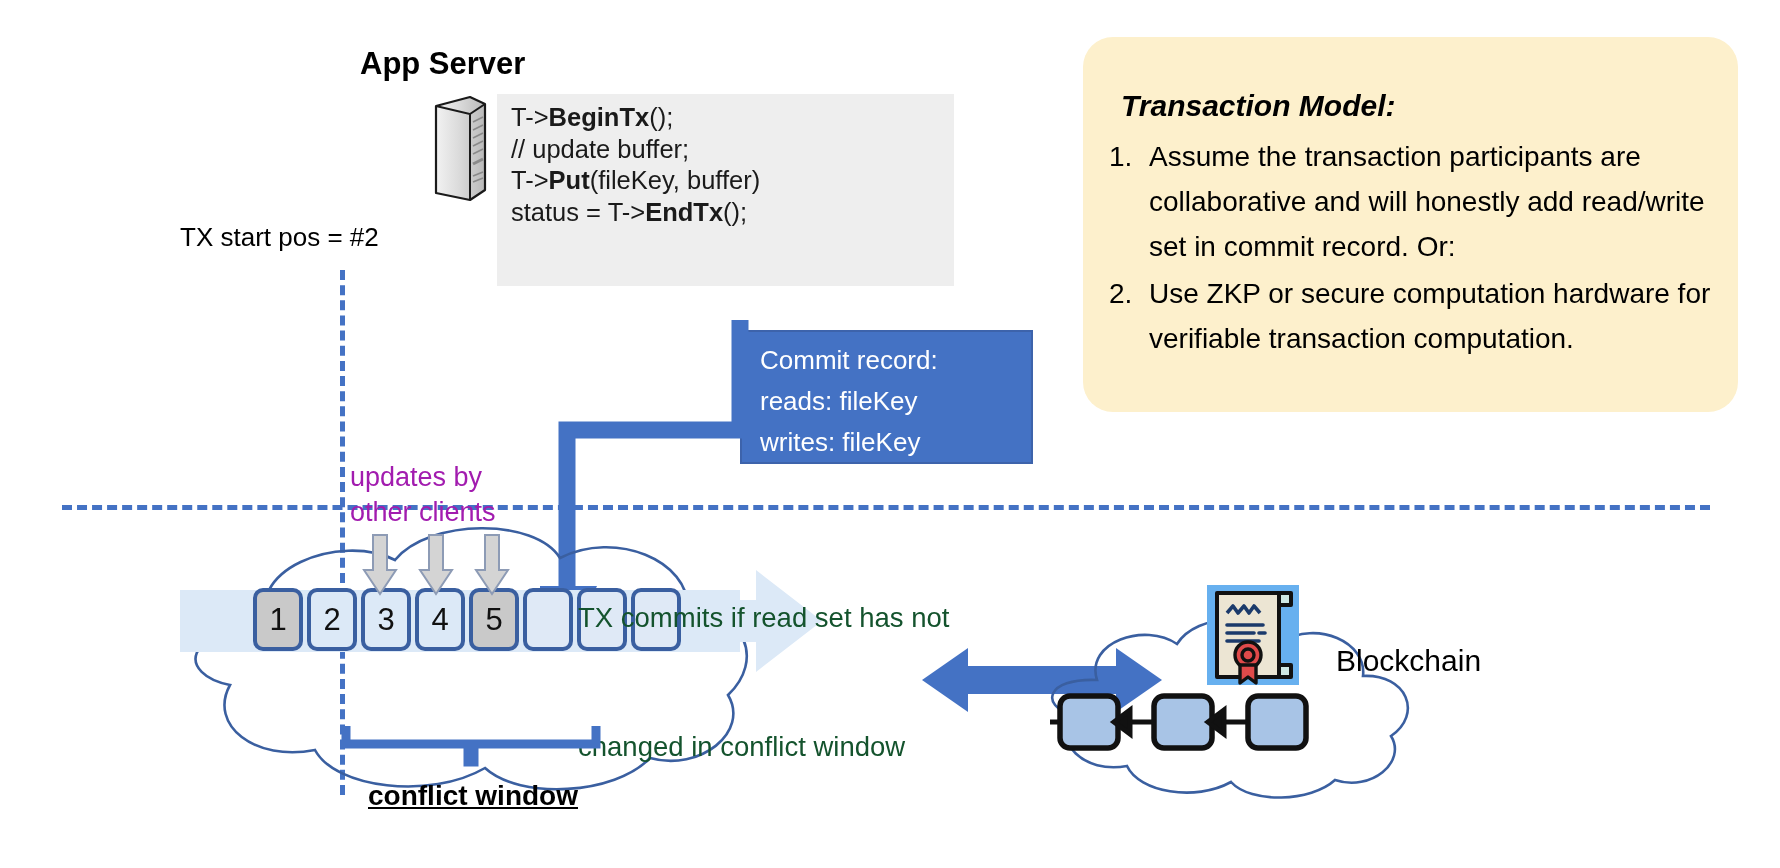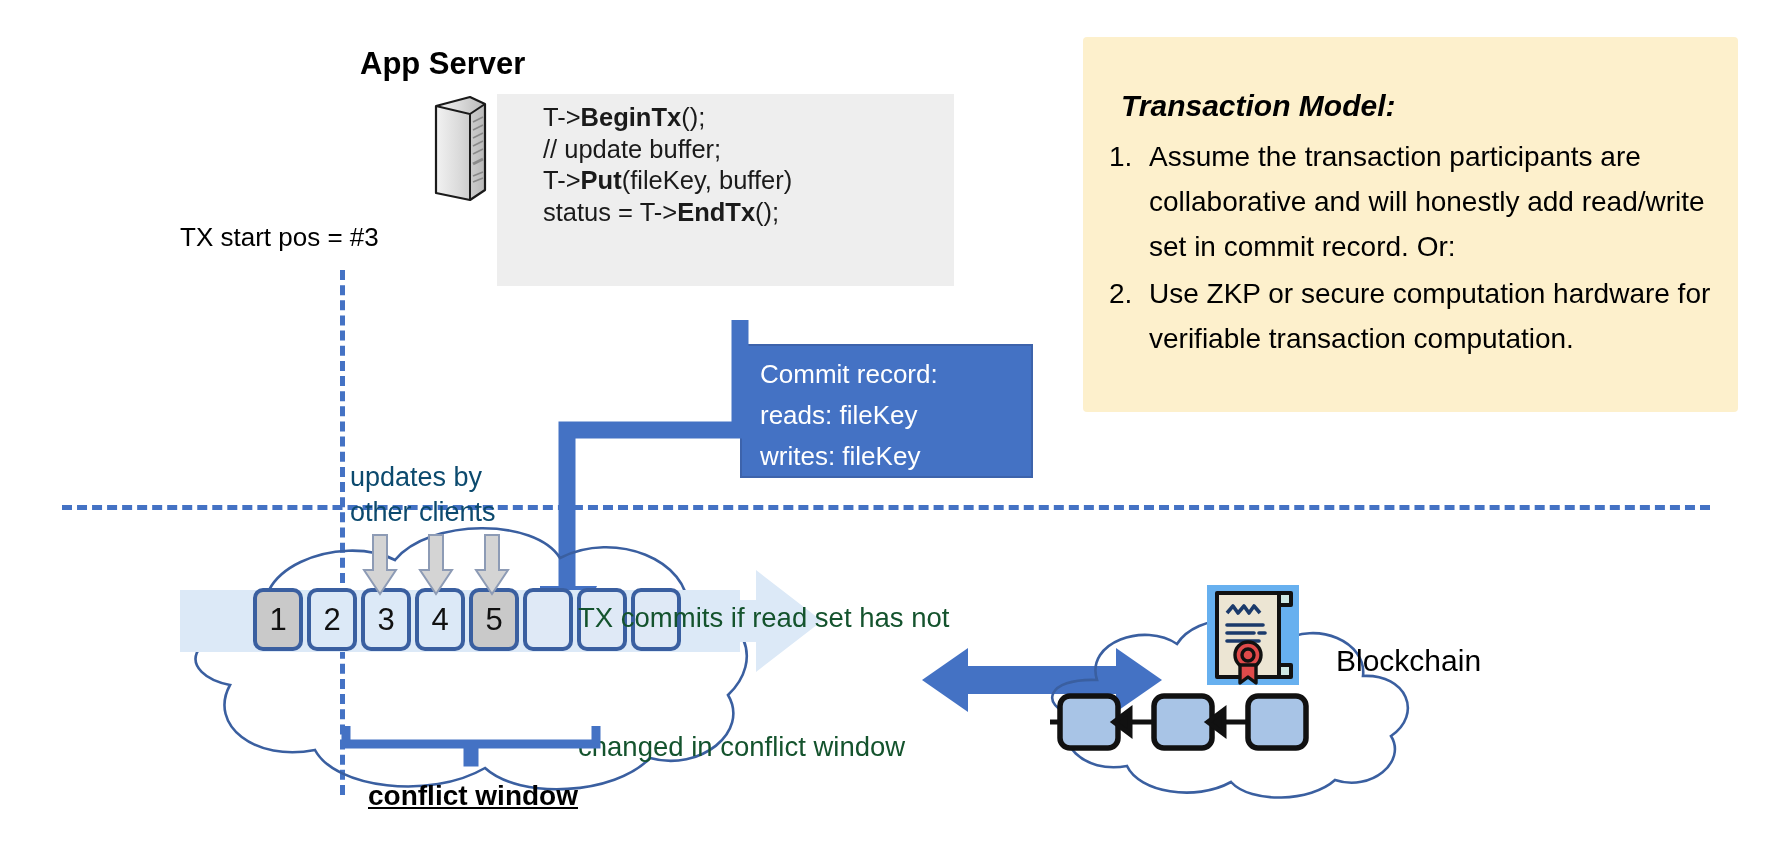--- a/index.html
+++ b/index.html
@@ -33,21 +33,20 @@
     width: 457px; height: 192px;
     background: #eeeeee;
     padding: 8px 10px 8px 14px;
   }
   #code-box .code-line {
     font-size: 25.5px;
     line-height: 31.5px;
     color: #1a1a1a;
     white-space: pre;
     font-family: "Liberation Sans", sans-serif;
-    margin-left: 32px;
   }
   .code-line b { font-weight: bold; }
 
   
   #tx-start-label {
     left: 180px; top: 222px;
     font-size: 26px; color: #000;
   }
 
   
@@ -64,36 +63,35 @@
     border-top: 5px dashed #4472c4;
   }
 
   
   #commit-record-box {
     left: 740px; top: 330px;
     width: 293px; height: 134px;
     background: #4472c4;
     border: 2px solid #3d63ab;
     padding: 8px 0 0 18px;
-    margin-top: 14px;
   }
   #commit-record-box .cr-line {
     color: #ffffff; font-size: 26px; line-height: 41px;
     white-space: pre;
   }
 
   
   #commit-arrow { left: 540px; top: 320px; }
 
   
   #tx-model-box {
     left: 1083px; top: 37px;
     width: 655px; height: 375px;
     background: #fdf0cc;
-    border-radius: 4px;
+    border-radius: 30px;
   }
   #tx-model-title {
     position: absolute; left: 38px; top: 52px;
     font-size: 30px; font-style: italic; font-weight: bold; color: #000;
   }
   #tx-model-list {
     position: absolute; left: 14px; top: 97px;
     width: 630px;
   }
   #tx-model-list .tm-item {
@@ -128,21 +126,21 @@
     display: flex; align-items: center; justify-content: center;
     font-size: 31px; color: #111;
     background: #dce9f7;
   }
   .blk.gray { background: #c9c9c9; }
   .blk.empty { background: #dfe9f6; }
 
   
   #updates-label {
     left: 350px; top: 460px;
-    font-size: 27px; color: #0c4a6e; line-height: 35px;
+    font-size: 27px; color: #a21caf; line-height: 35px;
   }
 
   
   .gray-arrow { position: absolute; }
 
   
   #tx-commits-label {
     left: 578px; top: 510px;
     font-size: 27.5px; color: #14532d; line-height: 43px;
     white-space: pre;
@@ -197,21 +195,21 @@
     </g>
   </svg>
 
   <div class="abs" id="code-box">
     <div class="code-line"><span>T-&gt;</span><b>BeginTx</b><span>();</span></div>
     <div class="code-line"><span>// update buffer;</span><b></b><span></span></div>
     <div class="code-line"><span>T-&gt;</span><b>Put</b><span>(fileKey, buffer)</span></div>
     <div class="code-line"><span>status = T-&gt;</span><b>EndTx</b><span>();</span></div>
   </div>
 
-  <div class="abs" id="tx-start-label">TX start pos = #3</div>
+  <div class="abs" id="tx-start-label">TX start pos = #2</div>
   <div class="abs" id="tx-start-dashed"></div>
 
   <div class="abs" id="commit-record-box">
     <div class="cr-line">Commit record:</div>
     <div class="cr-line">reads: fileKey</div>
     <div class="cr-line">writes: fileKey</div>
   </div>
 
   <svg class="abs" id="commit-arrow" width="300" height="360" viewBox="0 0 300 360">
     <path d="M200 0 L200 110 L27 110 L27 270" fill="none" stroke="#4472c4" stroke-width="17" stroke-linejoin="miter"></path>

